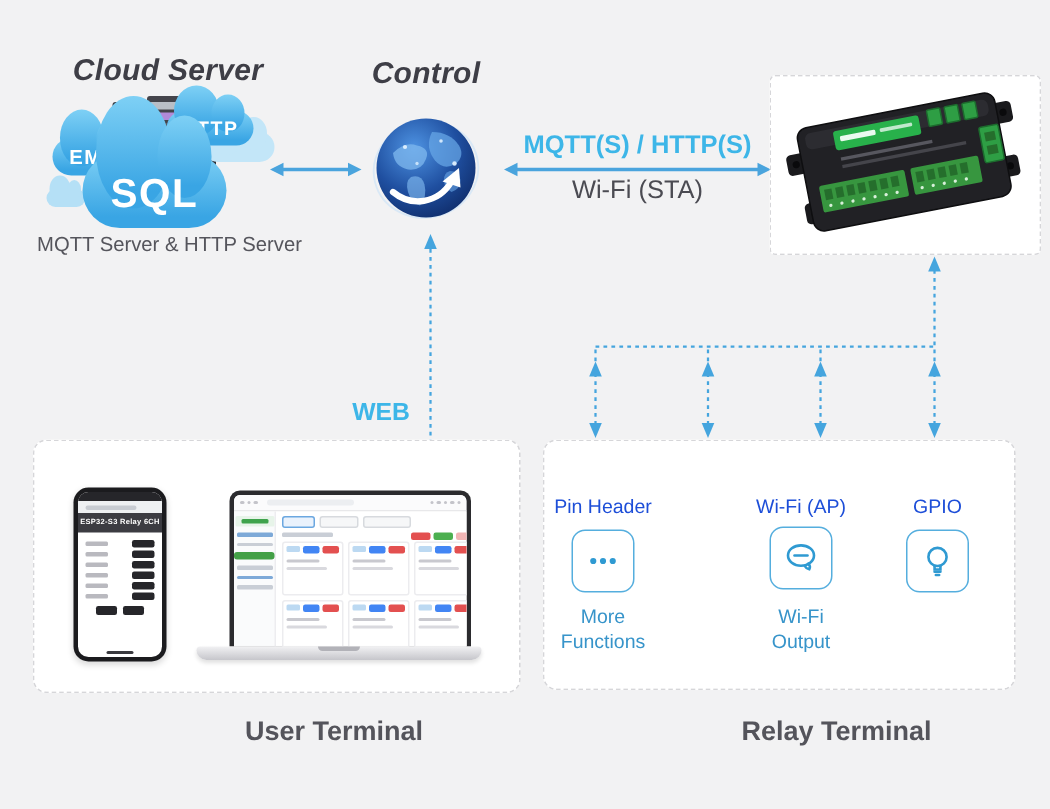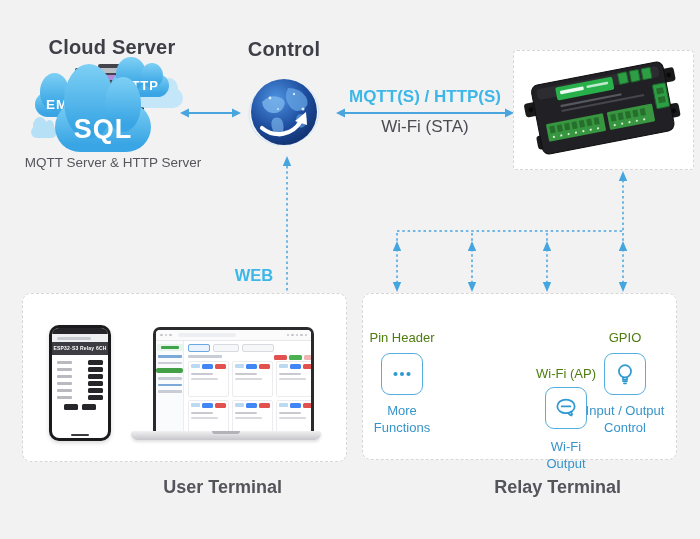--- a/index.html
+++ b/index.html
@@ -2,21 +2,21 @@
 <html><head>
 <meta charset="utf-8">
 <style>
   html,body{margin:0;padding:0;}
   .canvas{
     position:relative;width:700px;height:539px;overflow:hidden;
     background:#f2f2f3;font-family:"Liberation Sans",sans-serif;
     -webkit-font-smoothing:antialiased;
   }
   .abs{position:absolute;}
-  .node-title{font-size:20px;font-weight:600;color:#3e3e46;text-align:center;letter-spacing:.2px;}
+  .node-title{font-size:20px;font-weight:600;color:#3e3e46;text-align:center;letter-spacing:.2px;font-style:italic;}
   .caption-sm{font-size:13.5px;color:#55555c;text-align:center;}
   .terminal-caption{font-size:18px;font-weight:600;color:#54545b;text-align:right;}
   .link-label-cyan{font-size:17px;font-weight:600;color:#3db6e8;text-align:center;}
   .link-label-dark{font-size:17px;font-weight:500;color:#4b4b52;text-align:center;}
   .web-label{font-size:16.5px;font-weight:600;color:#3db6e8;text-align:center;}
 
   .dashed-box{background:#ffffff;border:1.5px dashed #d6d6d9;}
   .rounded8{border-radius:9px;}
   .rounded4{border-radius:4px;}
 
@@ -27,21 +27,21 @@
   .cloud{position:absolute;border-radius:999px;z-index:1;display:flex;align-items:center;justify-content:center;}
   .cloud::before{content:"";position:absolute;width:52%;height:150%;left:9%;bottom:26%;background:inherit;border-radius:50%;z-index:-1;}
   .cloud::after{content:"";position:absolute;width:38%;height:110%;right:10%;bottom:40%;background:inherit;border-radius:50%;z-index:-1;}
   .cloud span{position:relative;z-index:2;color:#fff;font-weight:700;}
   .cloud-grad{background:linear-gradient(180deg,#7ed0f5 0%,#39a5e4 85%);}
   .cloud-flat{background:#c3e6f8;}
   .cloud-flat2{background:#b5e0f6;}
 
   
   .dt-col{position:absolute;top:36px;text-align:center;}
-  .dt-header{font-size:13px;color:#4d7c0f;margin-bottom:8px;white-space:nowrap;}
+  .dt-header{font-size:13px;color:#1d4ed8;margin-bottom:8px;white-space:nowrap;}
   .dt-iconbox{width:42px;height:42px;margin:0 auto;border:1.5px solid #55aede;border-radius:9px;background:#fff;display:flex;align-items:center;justify-content:center;box-sizing:border-box;}
   .dt-label{font-size:13px;color:#3794ca;margin-top:8px;line-height:1.3;}
 
   
   .phone{left:26px;top:31px;width:62px;height:116px;background:#1b1b1e;border-radius:10px;padding:3px;box-sizing:border-box;box-shadow:0 2px 4px rgba(0,0,0,.15);}
   .p-screen{position:relative;width:100%;height:100%;background:#fff;border-radius:7px;overflow:hidden;}
   .p-status{height:6px;background:#26262a;}
   .p-nav{height:8px;background:#eef0f2;display:flex;align-items:center;}
   .p-nav .pill{width:34px;height:3px;background:#c8ccd2;border-radius:2px;margin-left:5px;}
   .p-title{height:13px;background:#3c3c42;color:#fff;font-size:5px;line-height:13px;text-align:center;font-weight:700;letter-spacing:.2px;white-space:nowrap;overflow:hidden;}
@@ -427,21 +427,21 @@
             </g>
         </svg>
       </div>
       <div class="dt-label">
         <span>More</span><br>
         <span>Functions</span>
       </div>
     </div>
 
 
-    <div class="dt-col" style="left:163px;width:80px;margin-top:36px;">
+    <div class="dt-col" style="left:131px;width:80px;">
       <div class="dt-iconbox" style="position:absolute;top:21px;left:19px;">
         <svg width="26" height="26" viewBox="0 0 24 24" fill="none" stroke="#2f9ad2" stroke-width="1.6" stroke-linecap="round">
           <ellipse cx="12" cy="10.5" rx="8" ry="6.3"></ellipse>
           <line x1="8" y1="10.5" x2="16" y2="10.5"></line>
           <path d="M16.5,15.5 q1.6,1.8 0.6,3.4 q-2,-0.4 -2.8,-2"></path>
         </svg>
       </div>
       <div class="dt-header">Wi-Fi (AP)</div>
       <div style="height:42px;"></div>
       <div class="dt-label">
@@ -453,23 +453,19 @@
     <div class="dt-col" style="left:216px;width:92px;">
       <div class="dt-header">GPIO</div>
       <div class="dt-iconbox">
         <svg width="26" height="26" viewBox="0 0 24 24" fill="none" stroke="#2f9ad2" stroke-width="1.6" stroke-linecap="round">
           <circle cx="12" cy="9.5" r="5.6"></circle>
           <path d="M10.2,15 v2.2 h3.6 V15"></path>
           <line x1="10.2" y1="18.6" x2="13.8" y2="18.6"></line>
           <line x1="11" y1="20.6" x2="13" y2="20.6"></line>
         </svg>
       </div>
-      <div class="dt-label">
-        <span>Input / Output</span><br>
-        <span>Control</span>
-      </div>
     </div>
   </div>
 
   <div class="abs terminal-caption" style="left:82px;top:477px;width:200px;">User Terminal</div>
   <div class="abs terminal-caption" style="left:421px;top:477px;width:200px;">Relay Terminal</div>
 
 </div>
 
 </body></html>

